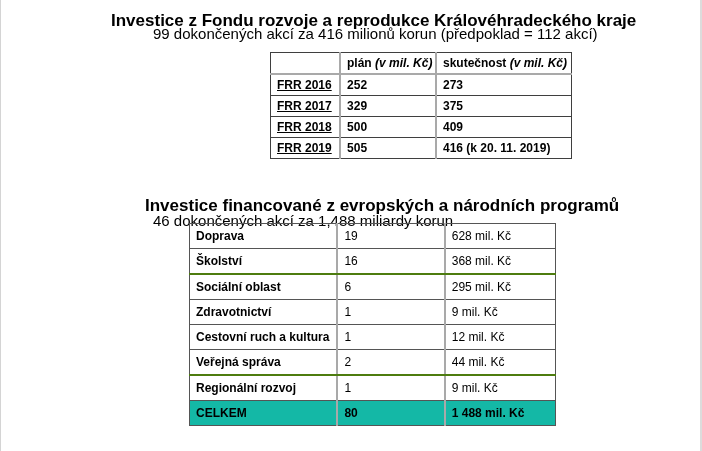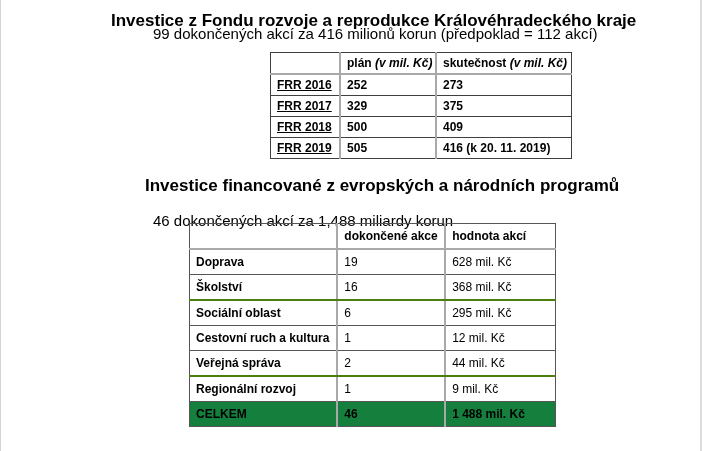--- a/index.html
+++ b/index.html
@@ -15,21 +15,21 @@
   .subtitle { position: absolute; font-size: 15px; white-space: nowrap; }
 
   table { position: absolute; border-collapse: collapse; font-size: 12px; }
   td { border: 1px solid #3f3f3f; padding: 0 0 0 6px; white-space: nowrap; }
   .t1 td { height: 20px; }
   .t2 td { height: 24px; border-color: #555; }
   .b { font-weight: bold; }
   .t2 .hdr td { border-bottom: 2px solid #a9a9a9; }
   .t1 .hdr td { border-bottom: 2px solid #a9a9a9; }
   .t2 tr.grp td { border-bottom: 2px solid #4d7c0f; }
-  .total td { background: #15803d; }
+  .total td { background: #14b8a6; }
   .t2 td.c0 { border-right: 2px solid #a9a9a9; }
   .t1 td.c0 { border-right: 2px solid #a9a9a9; text-decoration: underline; }
   .t2 td.c1, .t1 td.c1 { border-right: 2px solid #a9a9a9; }
   em { font-style: italic; }
 </style>
 </head>
 <body>
 
 <div class="edge-left"></div>
 <div class="edge-right"></div>
@@ -65,64 +65,64 @@
     <td class="b">409</td>
   </tr>
   <tr>
     <td class="c0 b">FRR 2019</td>
     <td class="c1 b">505</td>
     <td class="b">416 (k 20. 11. 2019)</td>
   </tr>
 </tbody>
   </table>
 
-<div class="title" style="left:111px; top:176px;padding-left:34px;">Investice financované z evropských a národních programů</div>
+<div class="title" style="left:111px; top:196px;padding-left:34px;">Investice financované z evropských a národních programů</div>
 <div class="subtitle" style="left:153px; top:212px;">46 dokončených akcí za 1,488 miliardy korun</div>
 
 <table class="t2" style="left:189px; top:223px; width:367px;">
   <colgroup>
       <col style="width:148px">
       <col style="width:108px">
       <col style="width:111px">
     </colgroup>
   <tbody>
-      <tr class="hdr">
-    <td class="c0"></td>
-    <td class="c1 b">dokončené akce</td>
-    <td class="b">hodnota akcí</td>
-  </tr>
   <tr>
     <td class="c0 b">Doprava</td>
     <td class="c1">19</td>
     <td>628 mil. Kč</td>
   </tr>
   <tr class="grp">
     <td class="c0 b">Školství</td>
     <td class="c1">16</td>
     <td>368 mil. Kč</td>
   </tr>
   <tr>
     <td class="c0 b">Sociální oblast</td>
     <td class="c1">6</td>
     <td>295 mil. Kč</td>
+  </tr>
+  <tr>
+    <td class="c0 b">Zdravotnictví</td>
+    <td class="c1">1</td>
+    <td>9 mil. Kč</td>
   </tr>
   <tr>
     <td class="c0 b">Cestovní ruch a kultura</td>
     <td class="c1">1</td>
     <td>12 mil. Kč</td>
   </tr>
   <tr class="grp">
     <td class="c0 b">Veřejná správa</td>
     <td class="c1">2</td>
     <td>44 mil. Kč</td>
   </tr>
   <tr>
     <td class="c0 b">Regionální rozvoj</td>
     <td class="c1">1</td>
     <td>9 mil. Kč</td>
   </tr>
   <tr class="total">
     <td class="c0 b">CELKEM</td>
-    <td class="c1 b">46</td>
+    <td class="c1 b">80</td>
     <td class="b">1 488 mil. Kč</td>
   </tr>
 </tbody>
   </table>
 
 </body></html>

